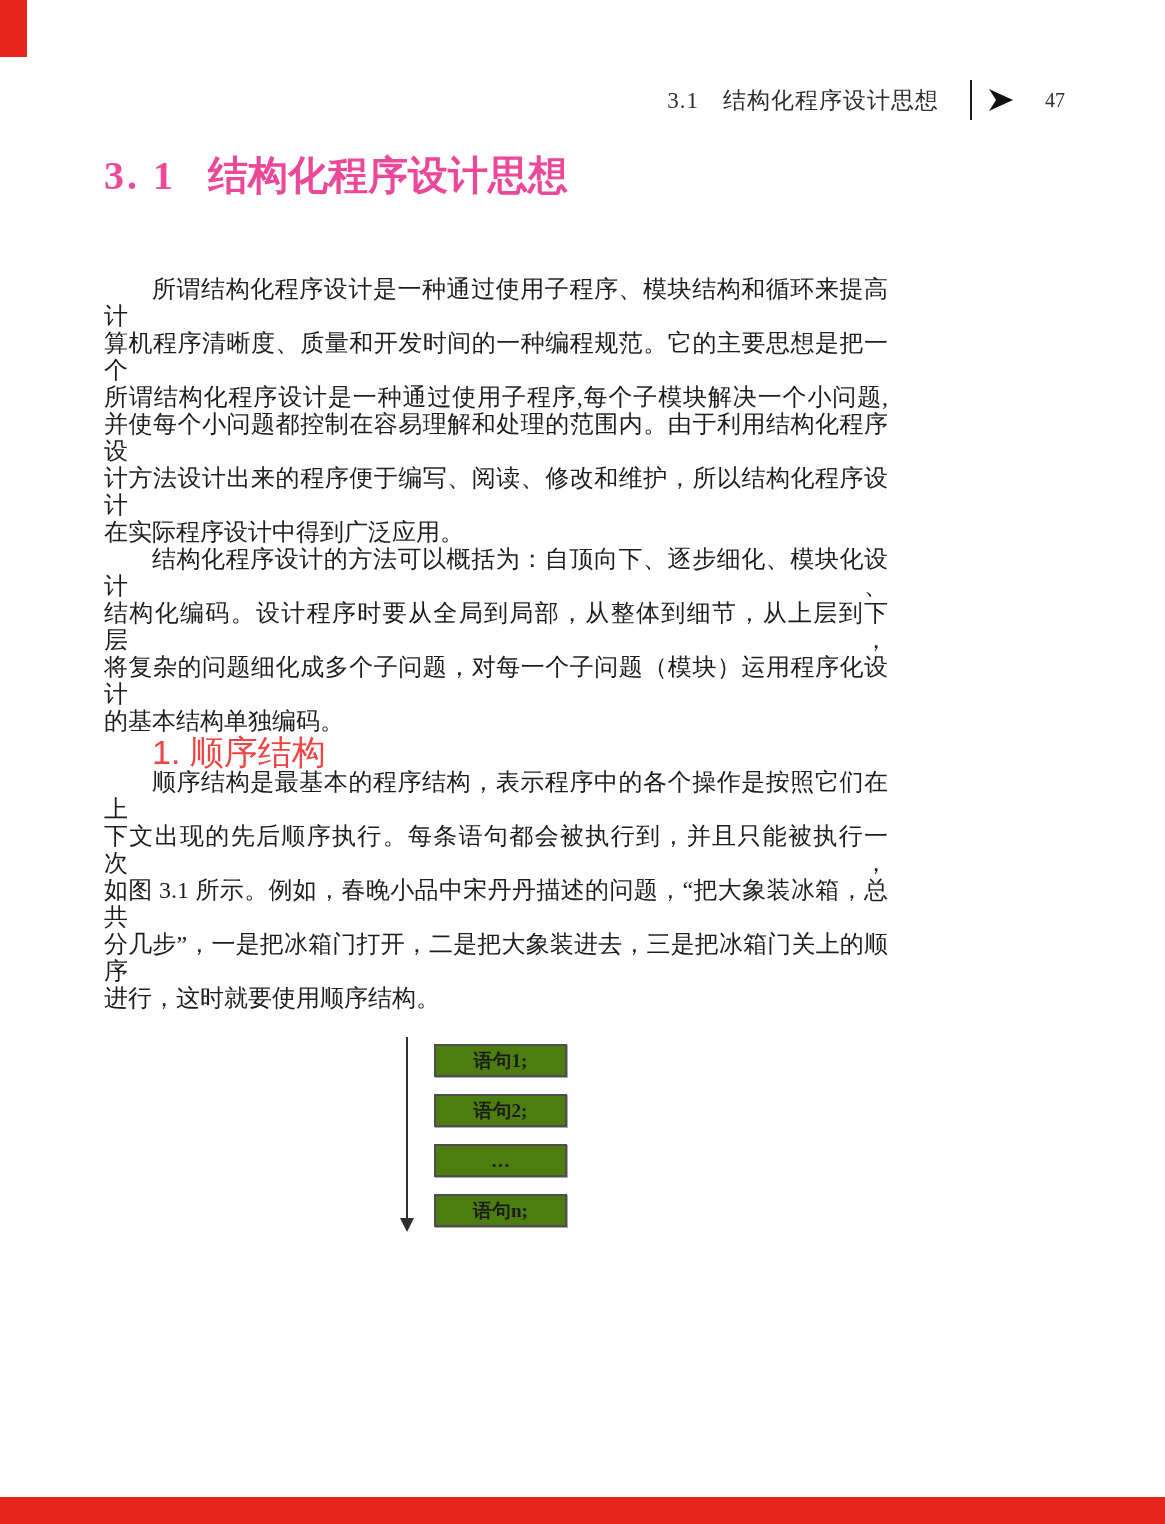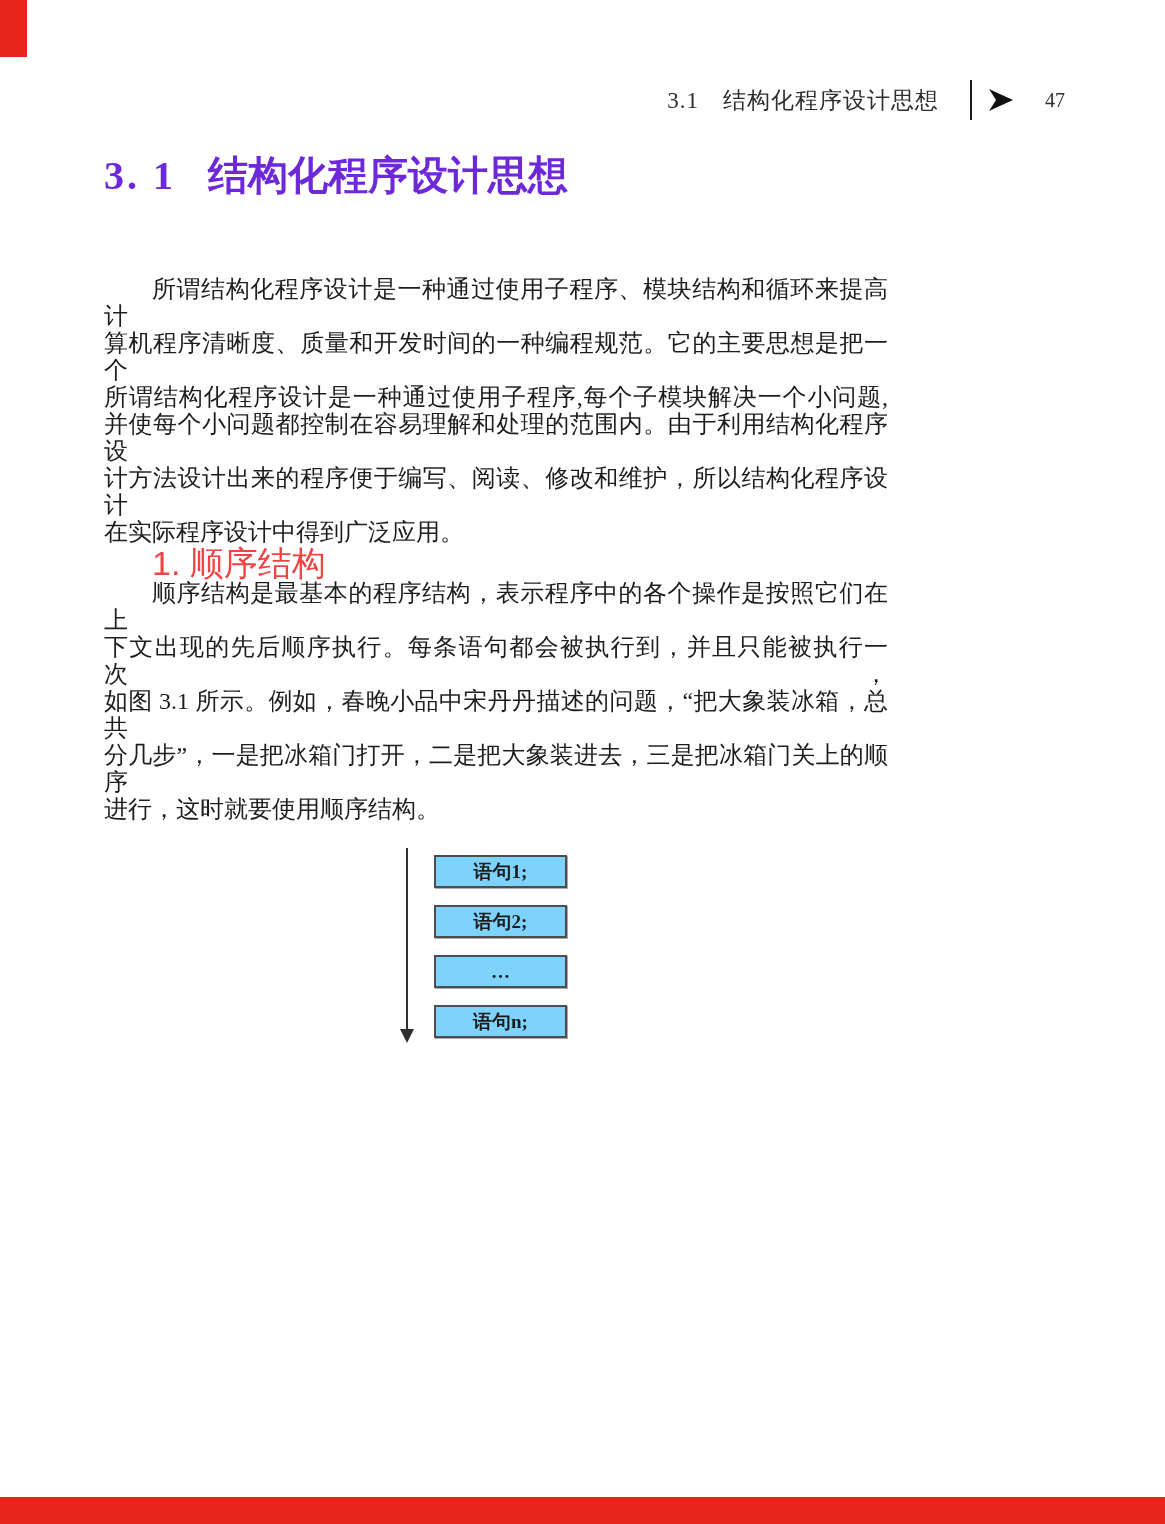--- a/index.html
+++ b/index.html
@@ -14,40 +14,40 @@
   
   .page-header{position:absolute;top:78px;left:0;width:1065px;height:44px;
     display:flex;justify-content:flex-end;align-items:center;gap:14px;}
   .hdr-section{font-size:23px;color:#2e2e2e;letter-spacing:1px;}
   .hdr-divider{width:2px;height:40px;background:#1c1c1c;margin-left:17px;}
   .hdr-arrow{margin-left:1px;display:flex;align-items:center;}
   .hdr-page{font-size:20px;color:#2e2e2e;margin-left:16px;}
 
   
   .section-title{position:absolute;top:148px;left:104px;font-size:40px;font-weight:700;
-    color:#6d28d9;white-space:nowrap;}
+    color:#ec4899;white-space:nowrap;}
   .title-num{margin-right:32px;letter-spacing:3px;}
 
   
   .main{position:absolute;top:276px;left:104px;width:784px;}
   .line{font-size:24px;line-height:27px;text-align:justify;text-align-last:justify;
     white-space:normal;}
   .pend{text-align-last:left;}
   .pfirst{text-indent:2em;}
   .subhead{font-family:"Liberation Sans","DejaVu Sans",sans-serif;font-weight:normal;
     font-size:34px;line-height:34px;padding-left:48px;color:#ef4444;}
 
   
   .flow{position:relative;height:197px;margin-top:24px;}
   .flow-arrow-line{position:absolute;left:302px;top:1px;width:2px;height:183px;background:#2f2f2f;}
   .flow-arrow-head{position:absolute;left:296px;top:182px;width:0;height:0;
     border-left:7px solid transparent;border-right:7px solid transparent;
     border-top:14px solid #2f2f2f;}
   .flow-boxes{position:absolute;left:330px;top:8px;width:133px;}
-  .flow-box{height:29px;border:2px solid #4d4d4d;margin-bottom:17px;background:#7dd3fc;
+  .flow-box{height:29px;border:2px solid #4d4d4d;margin-bottom:17px;background:#4d7c0f;
     display:flex;align-items:center;justify-content:center;
     font-weight:bold;font-size:19px;color:#1a1a1a;box-shadow:1px 1px 0 #aaa;}
 </style>
 </head>
 <body>
 
 <div class="red-corner"></div>
 <div class="red-bottom"></div>
 
 <div class="page-header">
@@ -69,20 +69,26 @@
 
   <div>
     <div class="line pfirst">所谓结构化程序设计是一种通过使用子程序、模块结构和循环来提高计</div>
     <div class="line">算机程序清晰度、质量和开发时间的一种编程规范。它的主要思想是把一个</div>
     <div class="line">所谓结构化程序设计是一种通过使用子程序,每个子模块解决一个小问题,</div>
     <div class="line">并使每个小问题都控制在容易理解和处理的范围内。由于利用结构化程序设</div>
     <div class="line">计方法设计出来的程序便于编写、阅读、修改和维护，所以结构化程序设计</div>
     <div class="line pend">在实际程序设计中得到广泛应用。</div>
   </div>
 
+  <div>
+    <div class="line pfirst">结构化程序设计的方法可以概括为：自顶向下、逐步细化、模块化设计、</div>
+    <div class="line">结构化编码。设计程序时要从全局到局部，从整体到细节，从上层到下层，</div>
+    <div class="line">将复杂的问题细化成多个子问题，对每一个子问题（模块）运用程序化设计</div>
+    <div class="line pend">的基本结构单独编码。</div>
+  </div>
 
 
   <div class="subhead">1. 顺序结构</div>
 
   <div>
     <div class="line pfirst">顺序结构是最基本的程序结构，表示程序中的各个操作是按照它们在上</div>
     <div class="line">下文出现的先后顺序执行。每条语句都会被执行到，并且只能被执行一次，</div>
     <div class="line">如图 3.1 所示。例如，春晚小品中宋丹丹描述的问题，“把大象装冰箱，总共</div>
     <div class="line">分几步”，一是把冰箱门打开，二是把大象装进去，三是把冰箱门关上的顺序</div>
     <div class="line pend">进行，这时就要使用顺序结构。</div>

